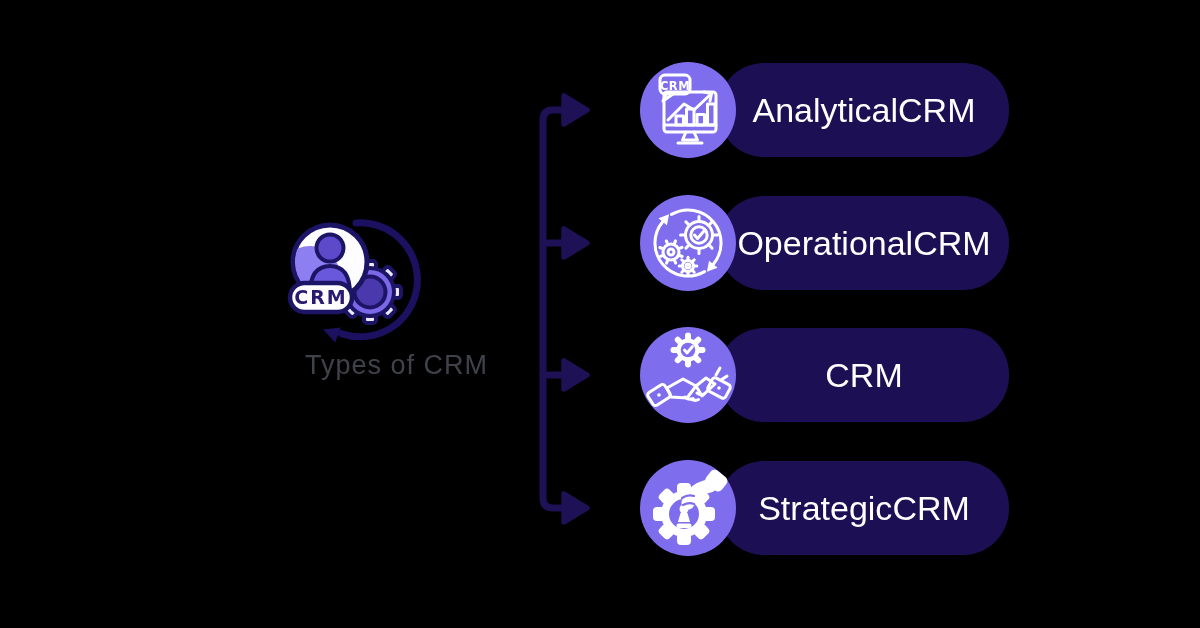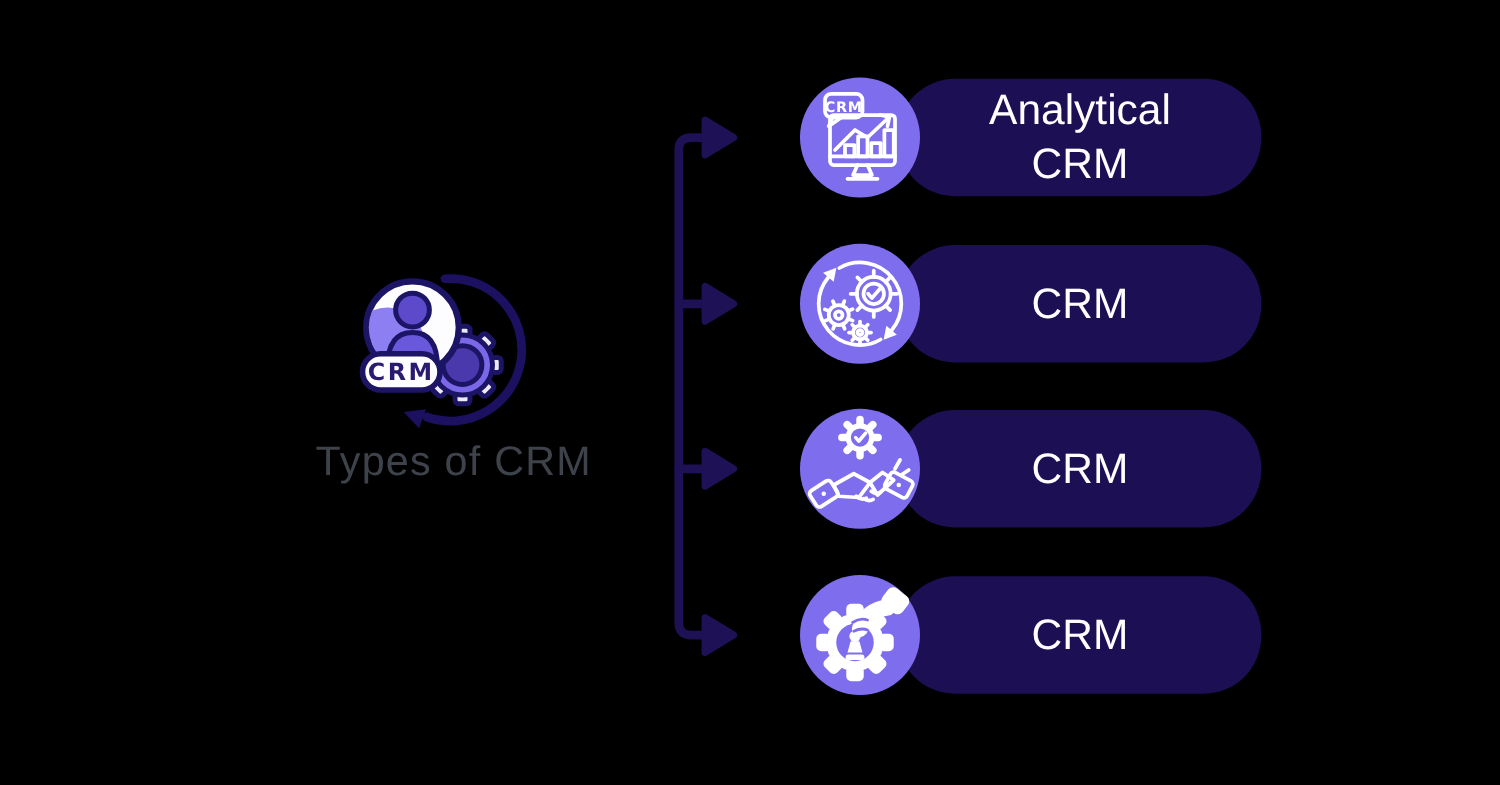--- a/index.html
+++ b/index.html
@@ -1,29 +1,29 @@
 <!DOCTYPE html>
 <html><head>
 <meta charset="utf-8">
 <style>
   html,body{margin:0;padding:0;background:#000;}
   .canvas{position:relative;width:1200px;height:628px;background:#000000;overflow:hidden;
           font-family:"Liberation Sans",sans-serif;}
   
   .center-icon{position:absolute;left:282px;top:214px;width:140px;height:132px;}
-  .center-label{position:absolute;left:238px;top:350px;width:250px;text-align:center;
-                color:#3e434b;font-size:33px;font-weight:500;letter-spacing:1px;}
+  .center-label{position:absolute;left:238px;top:350px;width:250px;text-align:right;
+                color:#3e434b;font-size:27px;font-weight:500;letter-spacing:1px;}
   
   .connector{position:absolute;left:525px;top:85px;width:90px;height:450px;}
   
   .row{position:absolute;left:640px;width:369px;height:96px;}
   .r1{top:62px}.r2{top:195px}.r3{top:327px}.r4{top:460px}
   .pill-rect{position:absolute;left:78px;top:1px;width:291px;height:94px;border-radius:46px;
              background:#1d0f53;}
-  .pill-label{position:absolute;inset:0;display:flex;flex-direction:column;justify-content:center;
+  .pill-label{position:absolute;inset:0;display:flex;justify-content:center;
               align-items:center;padding-left:14px;padding-right:13px;color:#ffffff;
               font-size:34px;line-height:43px;font-weight:500;text-align:center;}
   .icon-circle{position:absolute;left:0;top:0;width:96px;height:96px;border-radius:50%;
                background:#7e6eee;display:flex;align-items:center;justify-content:center;}
   .picon{width:96px;height:96px;}
   .badge-text{font-family:"DejaVu Sans","Liberation Sans",sans-serif;font-size:19px;font-weight:800;
               fill:#2a1a70;letter-spacing:2px;text-anchor:middle;}
   .mini-label{font-family:"DejaVu Sans","Liberation Sans",sans-serif;font-size:11.5px;font-weight:700;
               fill:#ffffff;letter-spacing:0.5px;text-anchor:middle;}
 </style>
@@ -104,20 +104,21 @@
           <path d="M26 32 L23 39 L33 32"></path>
         </g>
         <text x="35" y="27.5" class="mini-label">CRM</text>
       </svg>
     </div>
   </div>
 
   <div class="row r2">
     <div class="pill-rect">
       <div class="pill-label">
+        <span>Operational</span>
         <span>CRM</span>
       </div>
     </div>
     <div class="icon-circle">
       <svg class="picon" viewBox="0 0 96 96">
         <g fill="none" stroke="#fff" stroke-width="3" stroke-linecap="round" stroke-linejoin="round">
           <path d="M31.5 19.4 A33 33 0 0 1 73.3 69.2"></path>
           <path d="M64.5 76.6 A33 33 0 0 1 22.7 26.8"></path>
           <g transform="translate(59,40)">
             <g>
@@ -205,20 +206,21 @@
         </g>
         <circle cx="19" cy="68" r="1.8" fill="#fff"></circle>
         <circle cx="79" cy="61" r="1.8" fill="#fff"></circle>
       </svg>
     </div>
   </div>
 
   <div class="row r4">
     <div class="pill-rect">
       <div class="pill-label">
+        <span>Strategic</span>
         <span>CRM</span>
       </div>
     </div>
     <div class="icon-circle">
       <svg class="picon" viewBox="0 0 96 96">
         <g transform="translate(44,54)" fill="#fff">
           <rect transform="rotate(0)" x="-7" y="-31" width="14" height="12" rx="4"></rect>
           <rect transform="rotate(45)" x="-7" y="-31" width="14" height="12" rx="4"></rect>
           <rect transform="rotate(90)" x="-7" y="-31" width="14" height="12" rx="4"></rect>
           <rect transform="rotate(135)" x="-7" y="-31" width="14" height="12" rx="4"></rect>

